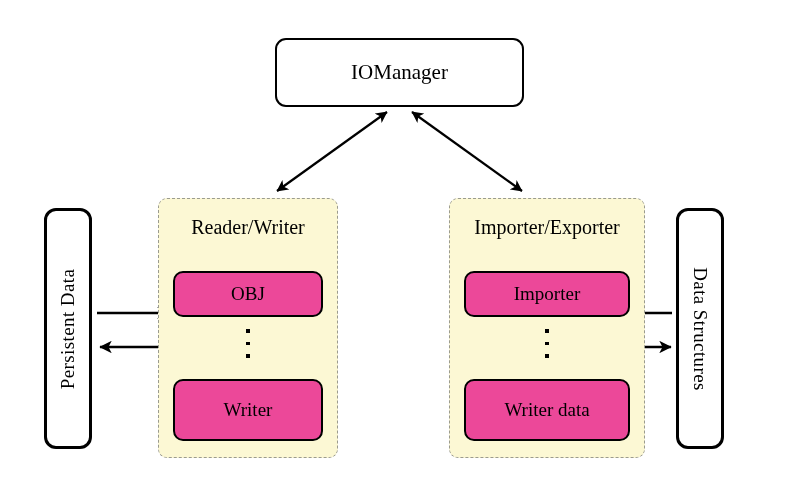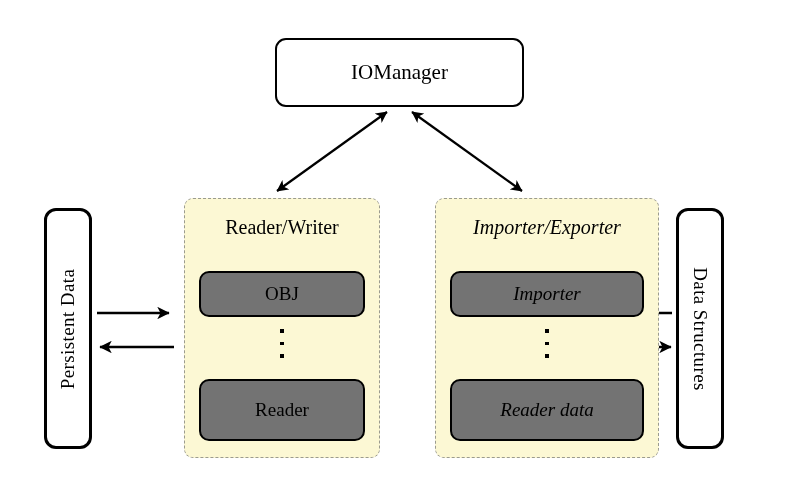--- a/index.html
+++ b/index.html
@@ -82,46 +82,45 @@
   .panel {
     position: absolute;
     box-sizing: border-box;
     background: #FCF8D4;
     border: 1.5px dashed #9b9b8f;
     border-radius: 9px;
     top: 198px;
     height: 260px;
   }
   #reader-writer-panel {
-    left: 184px;
+    left: 158px;
+    width: 180px;
+  }
+  #importer-exporter-panel {
+    left: 449px;
     width: 196px;
-  }
-  #importer-exporter-panel {
-    left: 435px;
-    width: 224px;
-    font-style: italic;
   }
   .panel-title {
     position: absolute;
     left: 0;
     right: 0;
     top: 17px;
     text-align: center;
     font-size: 20px;
     color: #000000;
     white-space: nowrap;
   }
 
   
   .inner-box {
     position: absolute;
     box-sizing: border-box;
     border: 2.8px solid #000000;
     border-radius: 10px;
-    background: #737373;
+    background: #ec4899;
     display: flex;
     align-items: center;
     justify-content: center;
     line-height: 1.22;
     font-size: 19px;
     color: #000000;
     left: 14px;
     right: 14px;
   }
   .inner-top    { top: 72px;  height: 46px; }
@@ -190,38 +189,38 @@
     </div>
 
     <div class="vdots">
       <span></span>
         <span></span>
         <span></span>
     </div>
 
     <div class="inner-box inner-bottom">
       <div>
-        <div>Reader</div>
+        <div>Writer</div>
       </div>
     </div>
   </div>
 
   <div class="panel" id="importer-exporter-panel">
     <div class="panel-title">Importer/Exporter</div>
 
     <div class="inner-box inner-top">
       <span>Importer</span>
     </div>
 
     <div class="vdots">
       <span></span>
         <span></span>
         <span></span>
     </div>
 
     <div class="inner-box inner-bottom">
       <div>
-        <div>Reader data</div>
+        <div>Writer data</div>
       </div>
     </div>
   </div>
 
 </div>
 
 </body></html>

